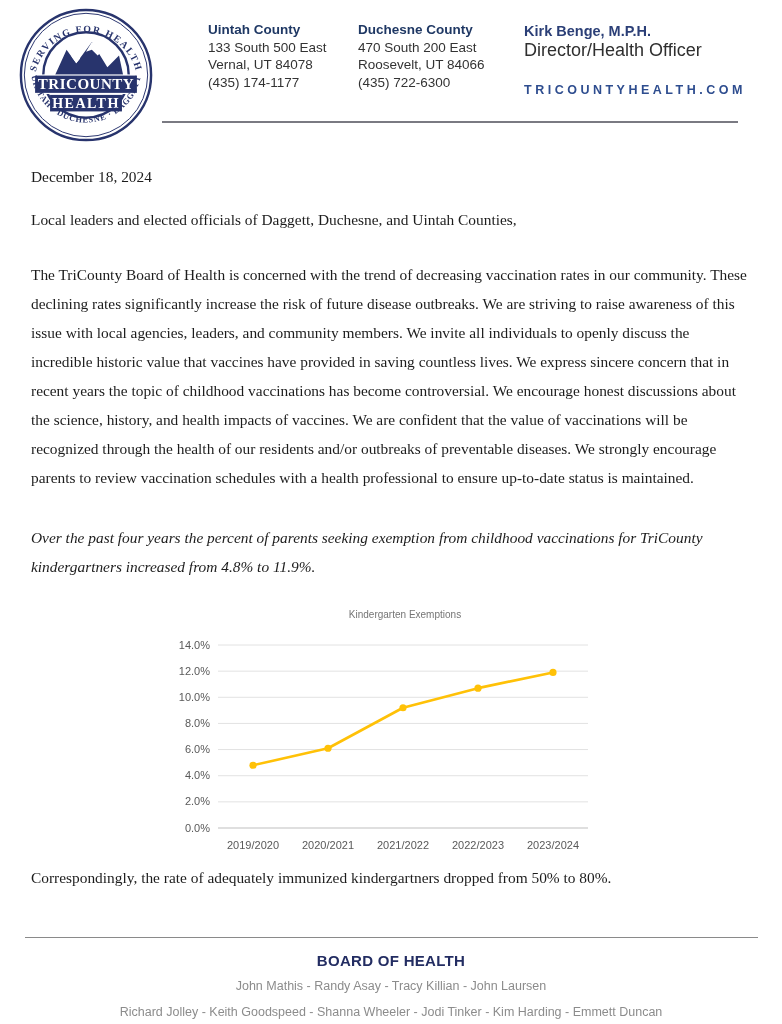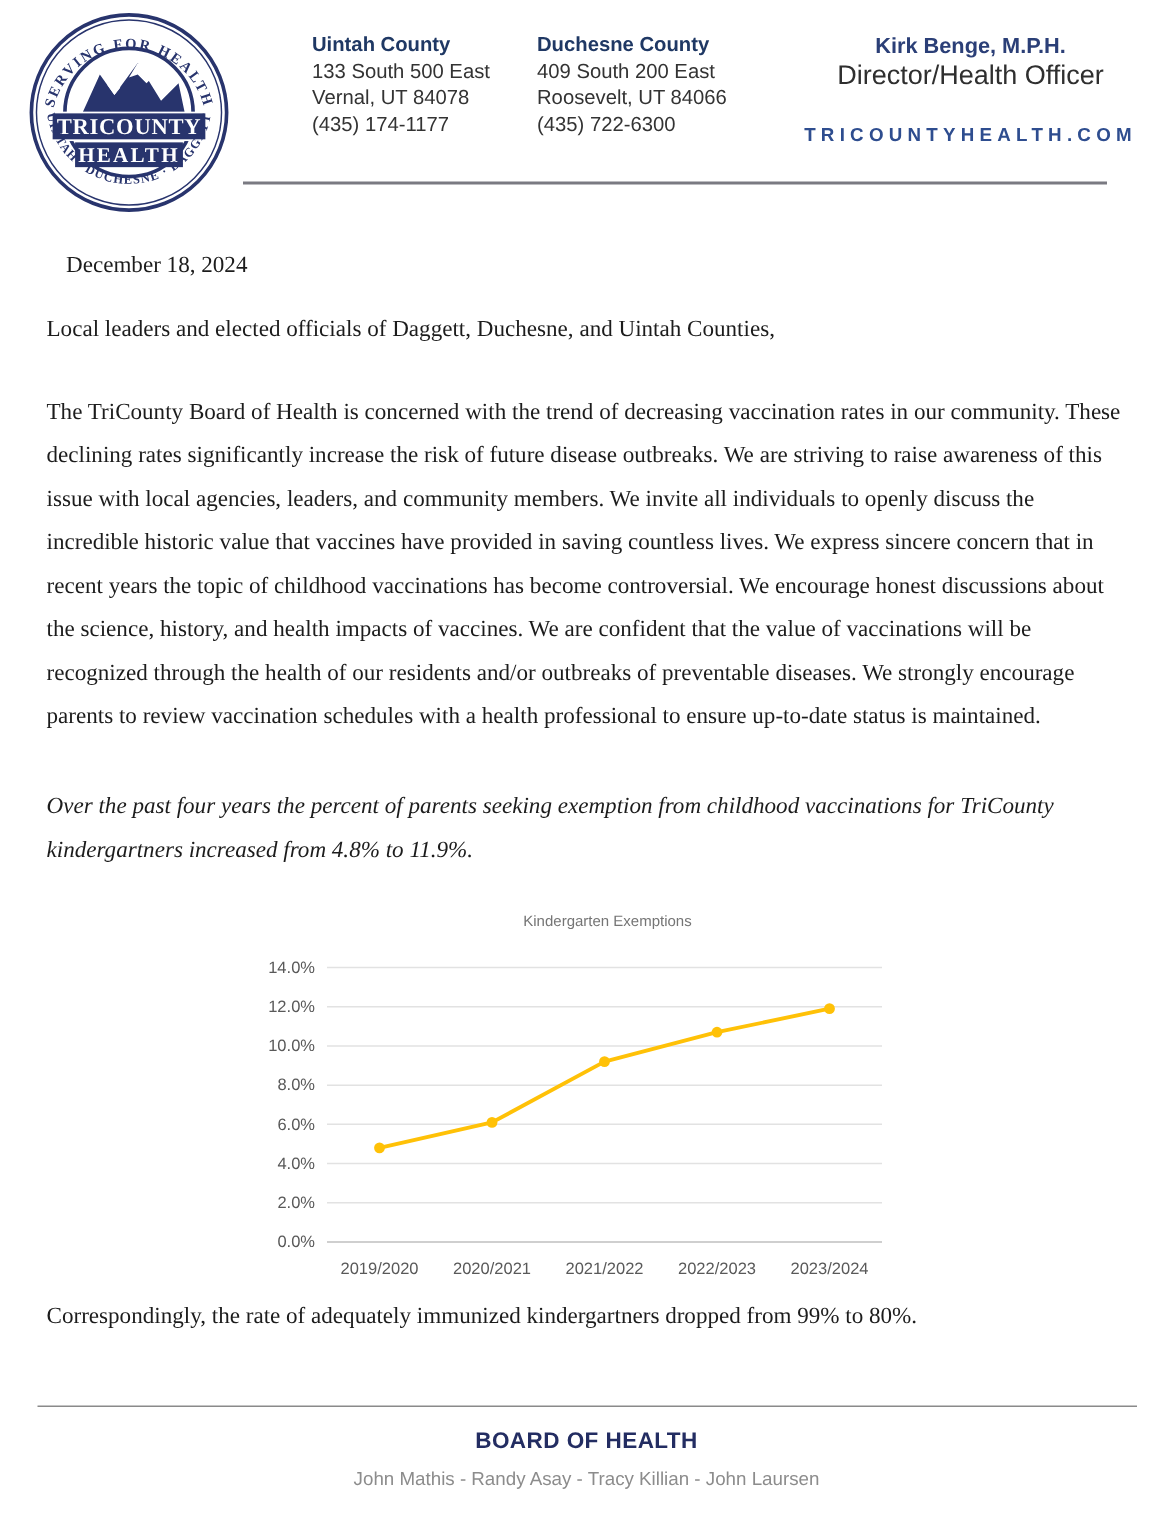--- a/index.html
+++ b/index.html
@@ -7,31 +7,31 @@
   .page {
     position:relative; width:782px; height:1024px; background:#ffffff;
     font-family:"Liberation Sans", sans-serif; overflow:hidden;
   }
   
   .logo-wrap { position:absolute; left:18px; top:7px; width:136px; height:136px; }
   .office-col { position:absolute; top:21px; font-size:13.5px; line-height:17.5px; color:#333333; }
   .office-uintah { left:208px; }
   .office-duchesne { left:358px; }
   .office-name { font-weight:bold; color:#1f3864; }
-  .contact-block { position:absolute; left:524px; top:22px; width:246px; text-align:center; }
+  .contact-block { position:absolute; left:524px; top:22px; width:246px; }
   .contact-name { font-weight:bold; font-size:14.5px; color:#2b3f77; line-height:19px; }
   .contact-title { font-size:18px; color:#2f2f2f; line-height:18px; }
   .contact-site { margin-top:24px; font-weight:bold; font-size:12.5px; letter-spacing:3.5px; color:#2e4d8f; text-decoration:none; display:inline-block; }
   .header-rule { position:absolute; left:162px; top:121px; width:576px; height:1.5px; background:#7a7a82; }
   
   .letter-body {
     position:absolute; left:31px; top:166px; width:722px;
     font-family:"Liberation Serif", serif; font-size:15.4px; color:#1c1c1c;
   }
-  .date-line { line-height:22px; margin-bottom:21px;margin-left:13px; }
+  .date-line { line-height:22px; margin-bottom:21px; }
   .salutation { line-height:22px; margin-bottom:29px; }
   .para { line-height:29px; text-align:left; }
   .para + .para { margin-top:31px;font-style:italic; }
   .closing-para {
     position:absolute; left:31px; top:866px; width:722px;
     font-family:"Liberation Serif", serif; font-size:15.4px; color:#1c1c1c; line-height:24px;
   }
   
   .chart-block { position:absolute; left:150px; top:606px; width:462px; height:252px; }
   .chart-title { text-align:center; font-size:10px; color:#757575; line-height:18px; padding-left:48px; }
@@ -79,21 +79,21 @@
 
   <div class="office-col office-uintah">
     <div class="office-name">Uintah County</div>
     <div>133 South 500 East</div>
     <div>Vernal, UT 84078</div>
     <div>(435) 174-1177</div>
   </div>
 
   <div class="office-col office-duchesne">
     <div class="office-name">Duchesne County</div>
-    <div>409 South 200 East</div>
+    <div>470 South 200 East</div>
     <div>Roosevelt, UT 84066</div>
     <div>(435) 722-6300</div>
   </div>
 
   <div class="contact-block">
     <div class="contact-name">Kirk Benge, M.P.H.</div>
     <div class="contact-title">Director/Health Officer</div>
     <a class="contact-site" href="#">TRICOUNTYHEALTH.COM</a>
   </div>
 
@@ -132,19 +132,20 @@
         <text x="403" y="221" text-anchor="middle" font-family="Liberation Sans, sans-serif" font-size="11" fill="#595959">2023/2024</text>
         <polyline points="103,137.25714285714287 178,120.26428571428572 253,79.74285714285716 328,60.1357142857143 403,44.44999999999999" fill="none" stroke="#FFC107" stroke-width="2.6" stroke-linejoin="round" stroke-linecap="round"></polyline>
         <circle cx="103" cy="137.25714285714287" r="3.6" fill="#FFC107"></circle>
         <circle cx="178" cy="120.26428571428572" r="3.6" fill="#FFC107"></circle>
         <circle cx="253" cy="79.74285714285716" r="3.6" fill="#FFC107"></circle>
         <circle cx="328" cy="60.1357142857143" r="3.6" fill="#FFC107"></circle>
         <circle cx="403" cy="44.44999999999999" r="3.6" fill="#FFC107"></circle>
       </svg>
   </div>
 
-  <div class="closing-para">Correspondingly, the rate of adequately immunized kindergartners dropped from 99% to 80%.</div>
+  <div class="closing-para">Correspondingly, the rate of adequately immunized kindergartners dropped from 50% to 80%.</div>
 
   <div class="footer-rule"></div>
   <div class="board-heading">BOARD OF HEALTH</div>
   <div class="board-names names-row1">John Mathis - Randy Asay - Tracy Killian - John Laursen</div>
+  <div class="board-names names-row2">Richard Jolley  - Keith Goodspeed - Shanna Wheeler - Jodi Tinker - Kim Harding - Emmett Duncan</div>
 
 </div>
 
 </body></html>

